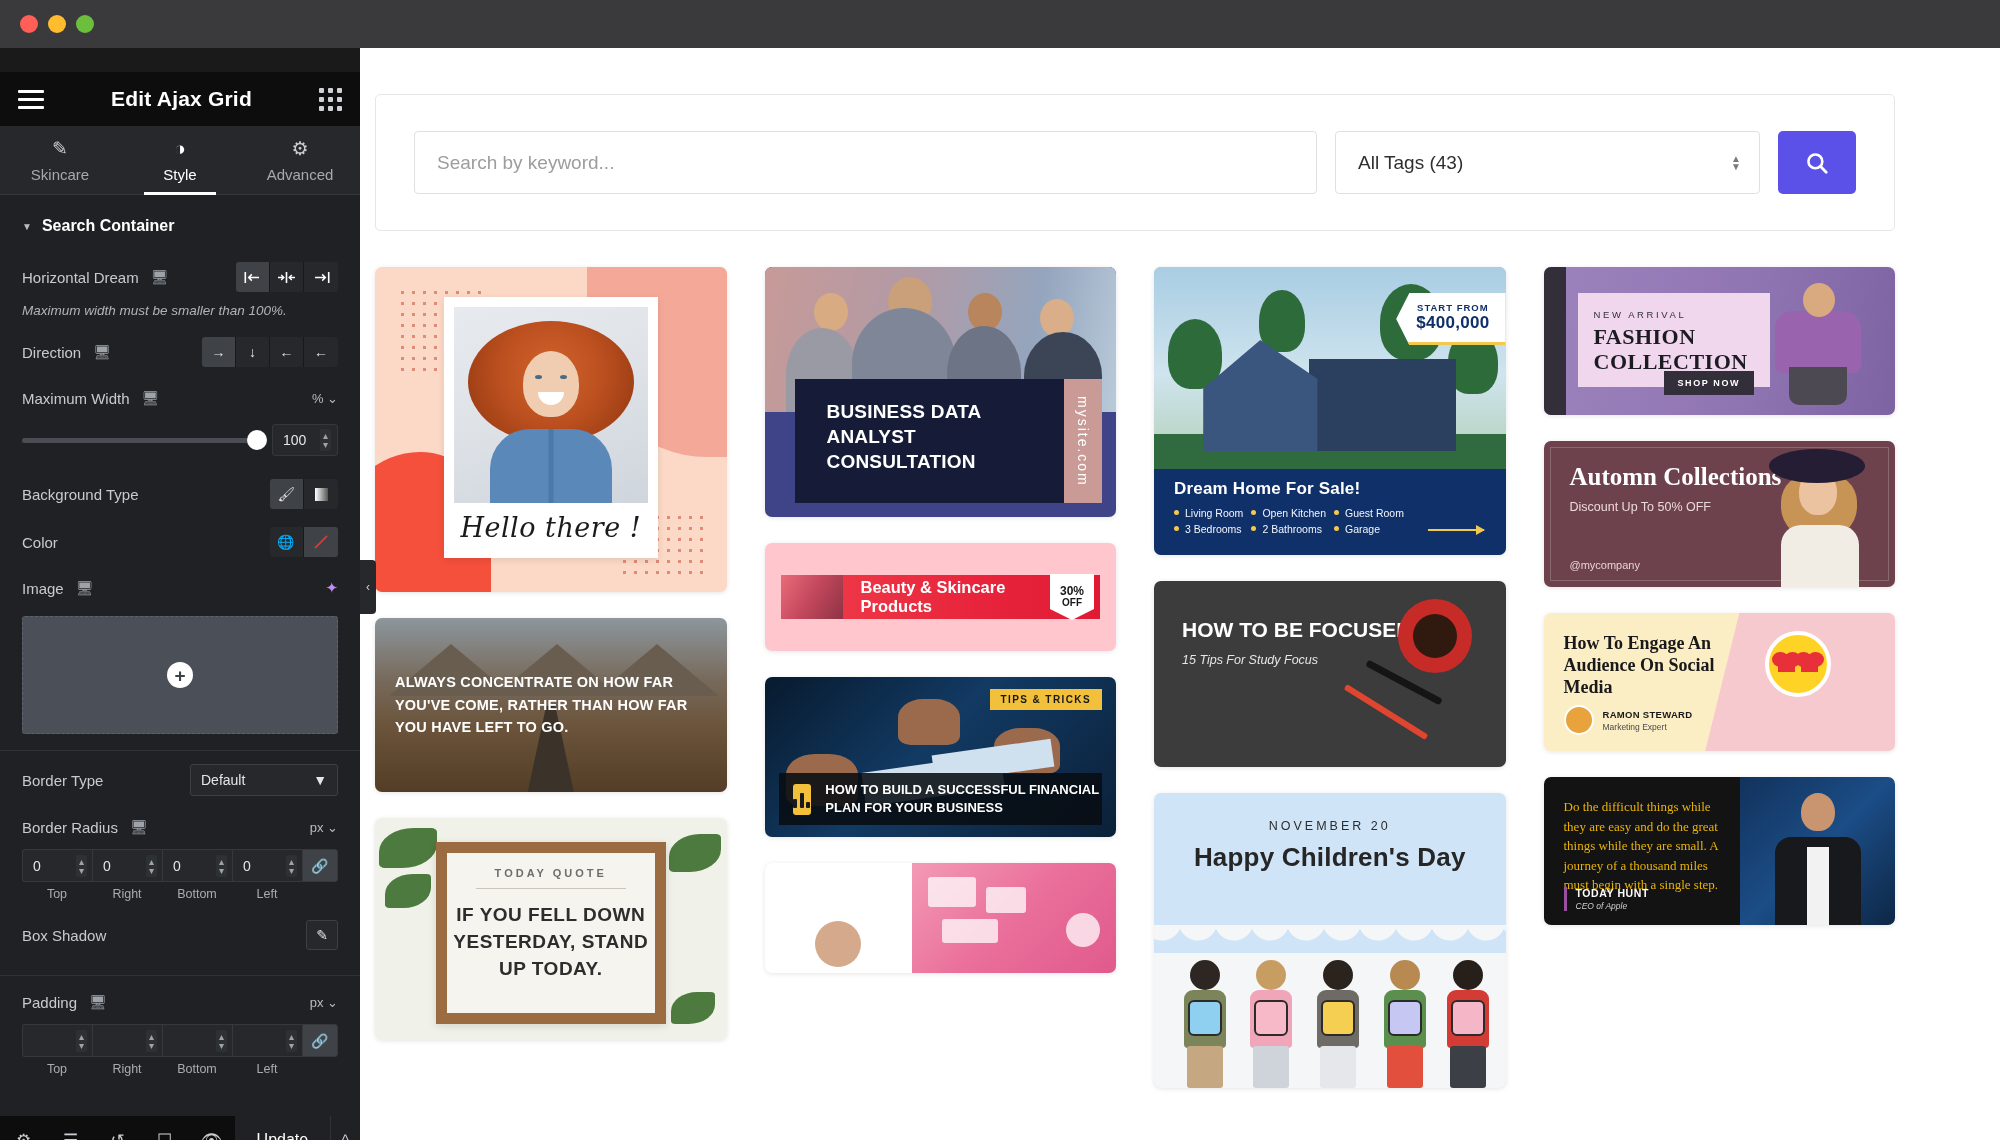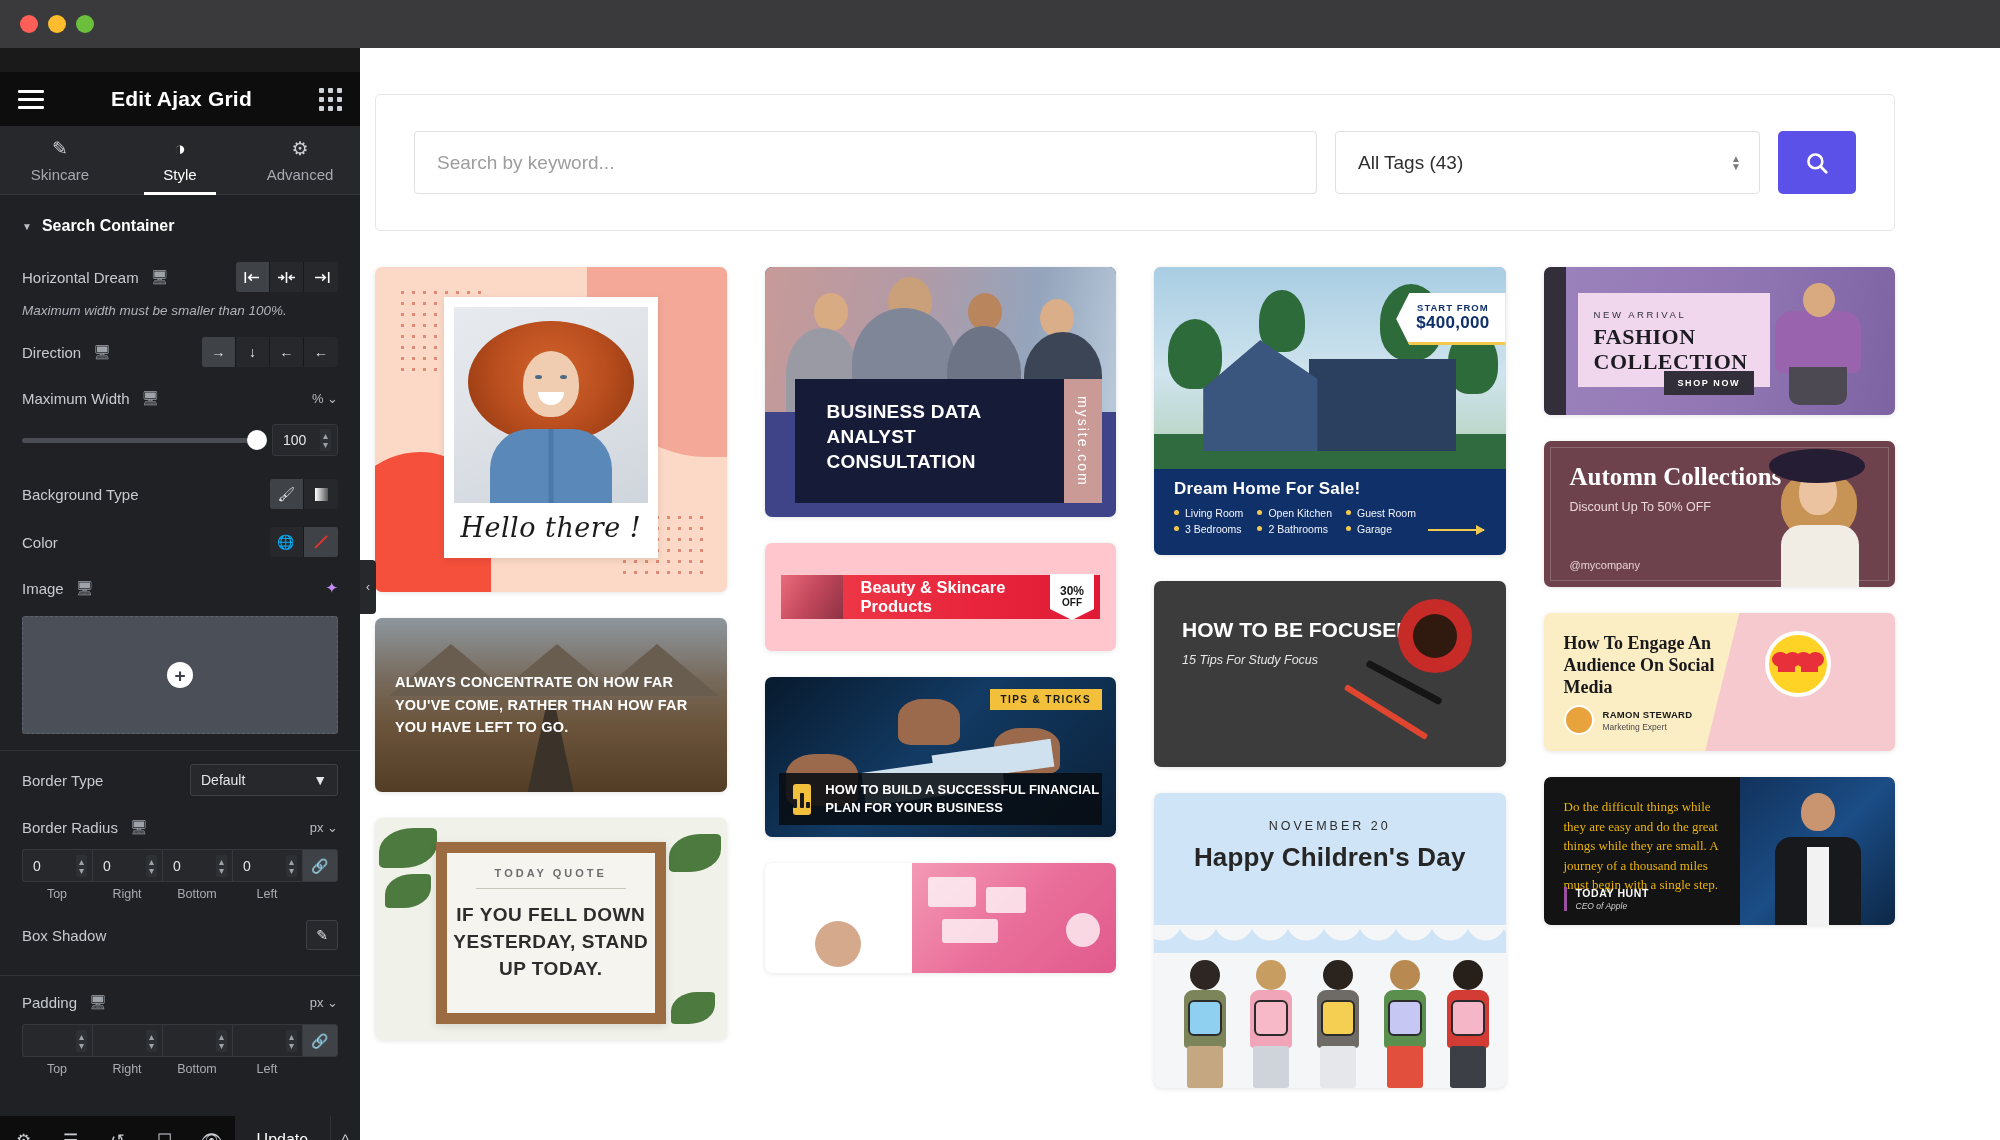--- a/index.html
+++ b/index.html
@@ -372,21 +372,21 @@
     background: #a87c51;
   }
   .c-home .lawn { position: absolute; left: 0; right: 0; bottom: 30%; height: 12%; background: #2f6b3f; }
   .c-home .foot {
     position: absolute; left: 0; right: 0; bottom: 0; height: 30%;
     background: #10306a;
   }
   .c-home .foot .ttl {
     color: #fff; font-weight: bold; font-size: 17px; padding: 10px 0 0 20px; letter-spacing: .2px;
   }
-  .c-home .feats { display: flex; gap: 14px; padding: 8px 0 0 20px; }
+  .c-home .feats { display: flex; gap: 8px; padding: 8px 0 0 20px; }
   .c-home .fcol { display: flex; flex-direction: column; gap: 4px; }
   .c-home .f {
     display: flex; align-items: center; gap: 6px; color: #f2f5fa; font-size: 10.5px;
   }
   .c-home .f b { width: 5px; height: 5px; border-radius: 50%; background: #f2c94c; display:block; }
   .c-home .arrow {
     position: absolute; right: 22px; bottom: 24px; width: 56px; height: 2px; background: #f2c94c;
   }
   .c-home .arrow::after {
     content: ''; position: absolute; right: -1px; top: -4px;

